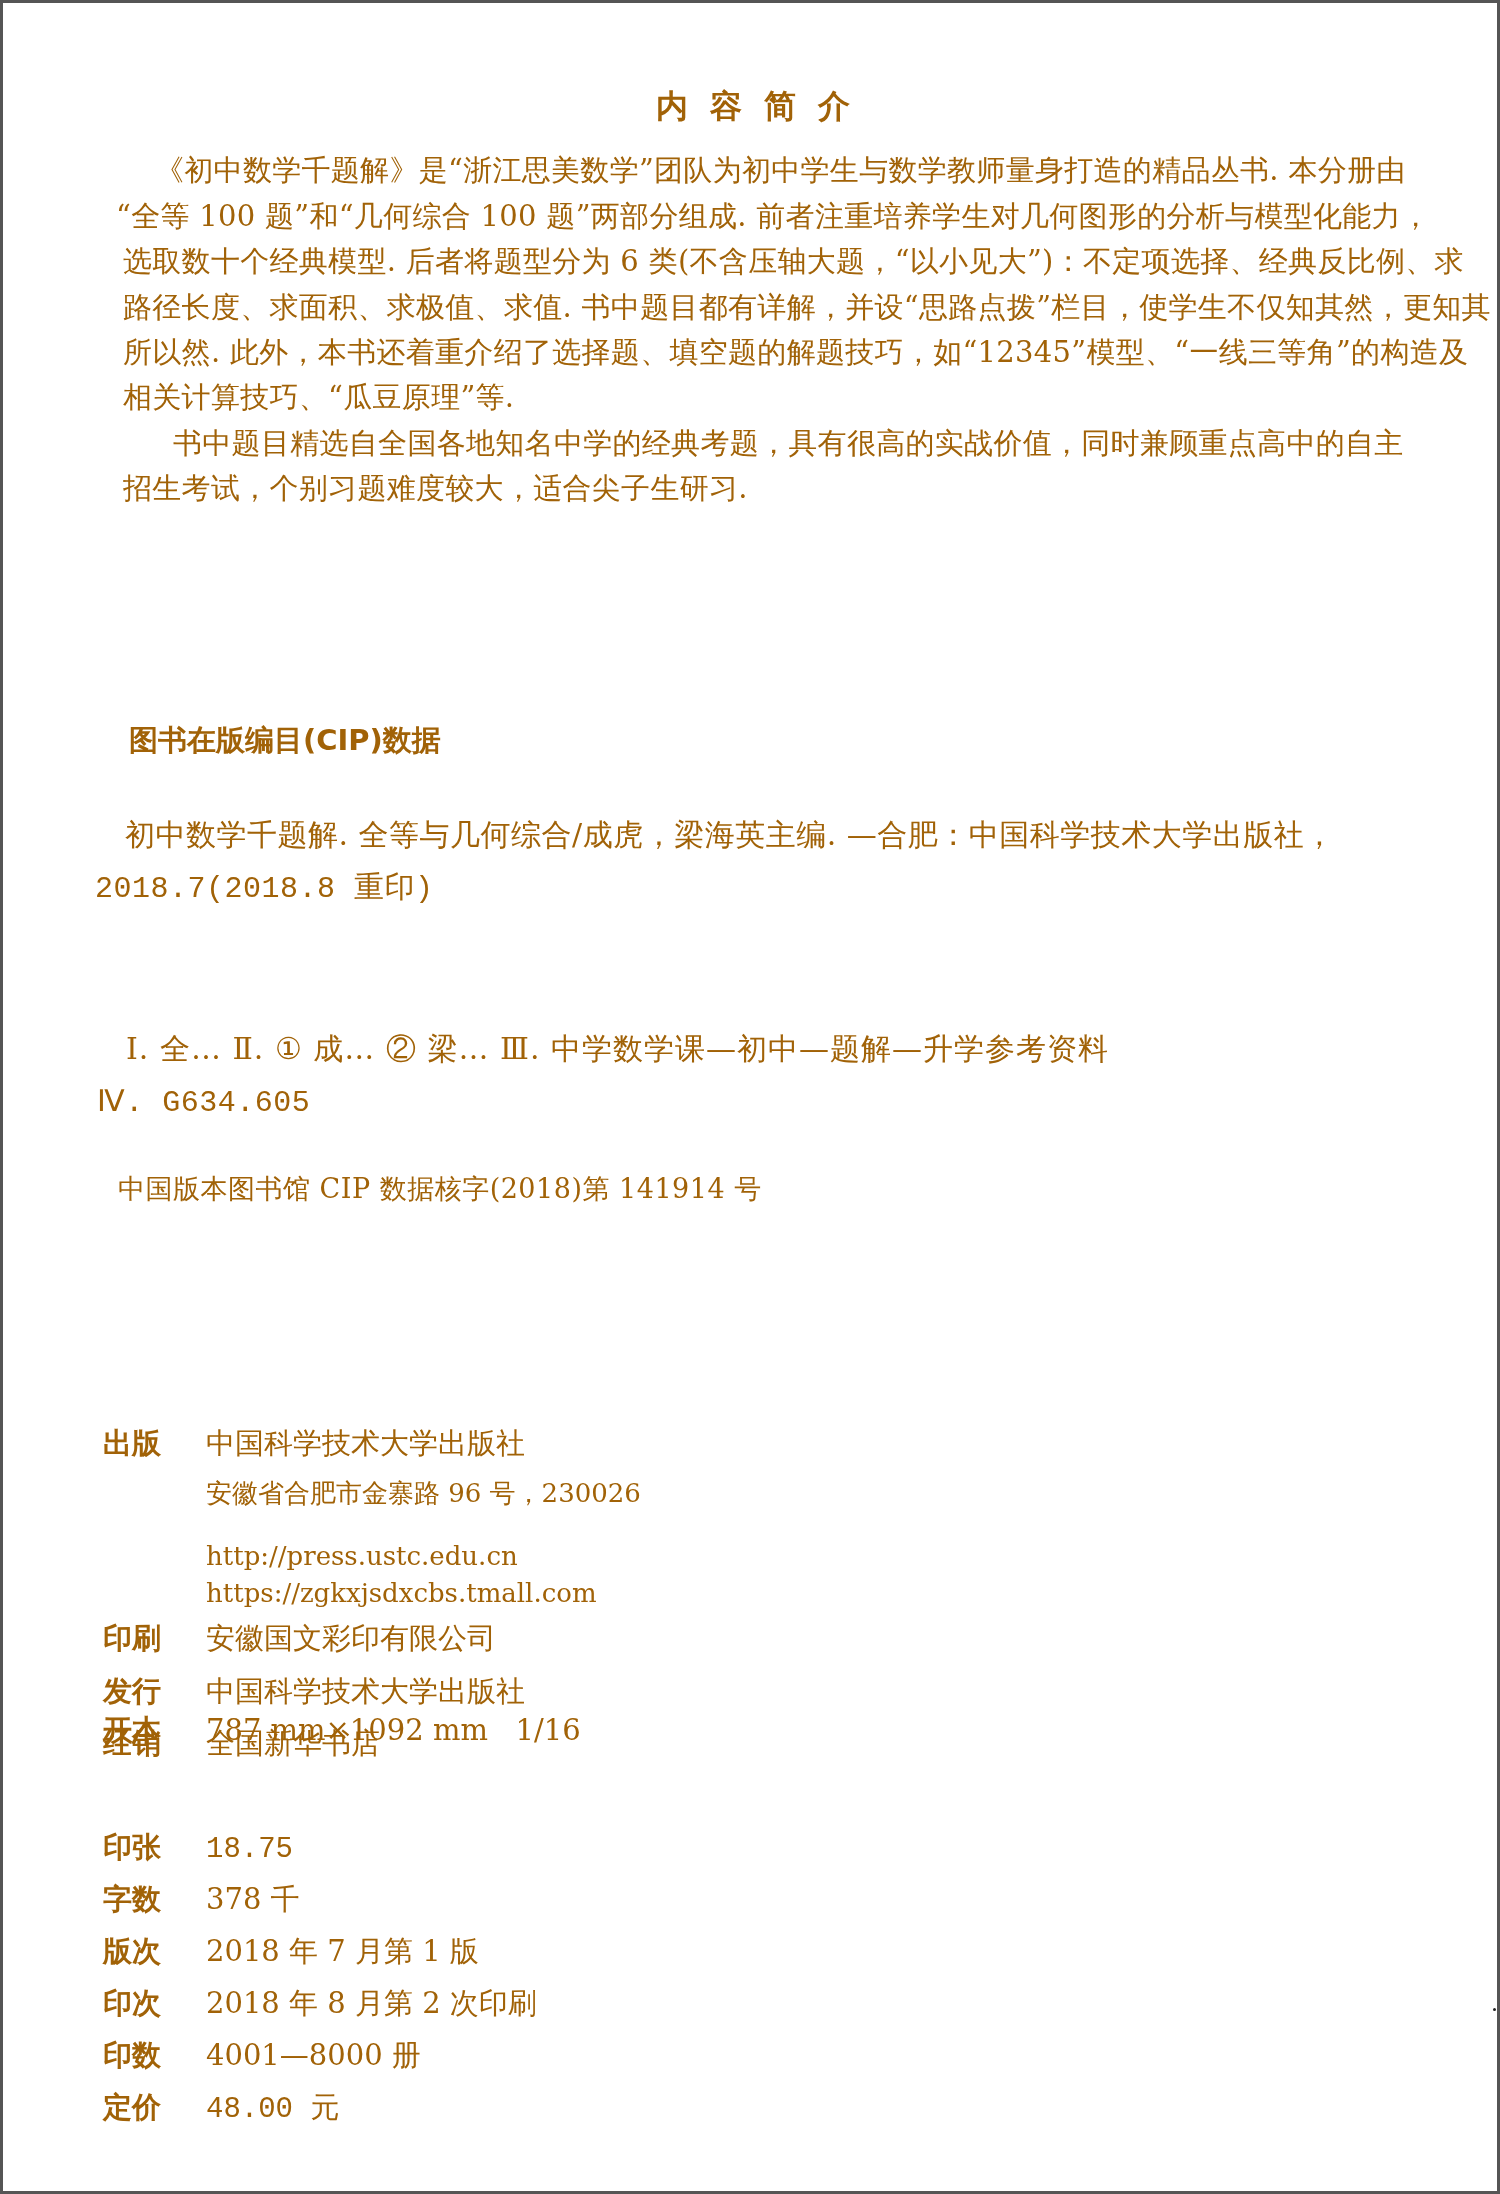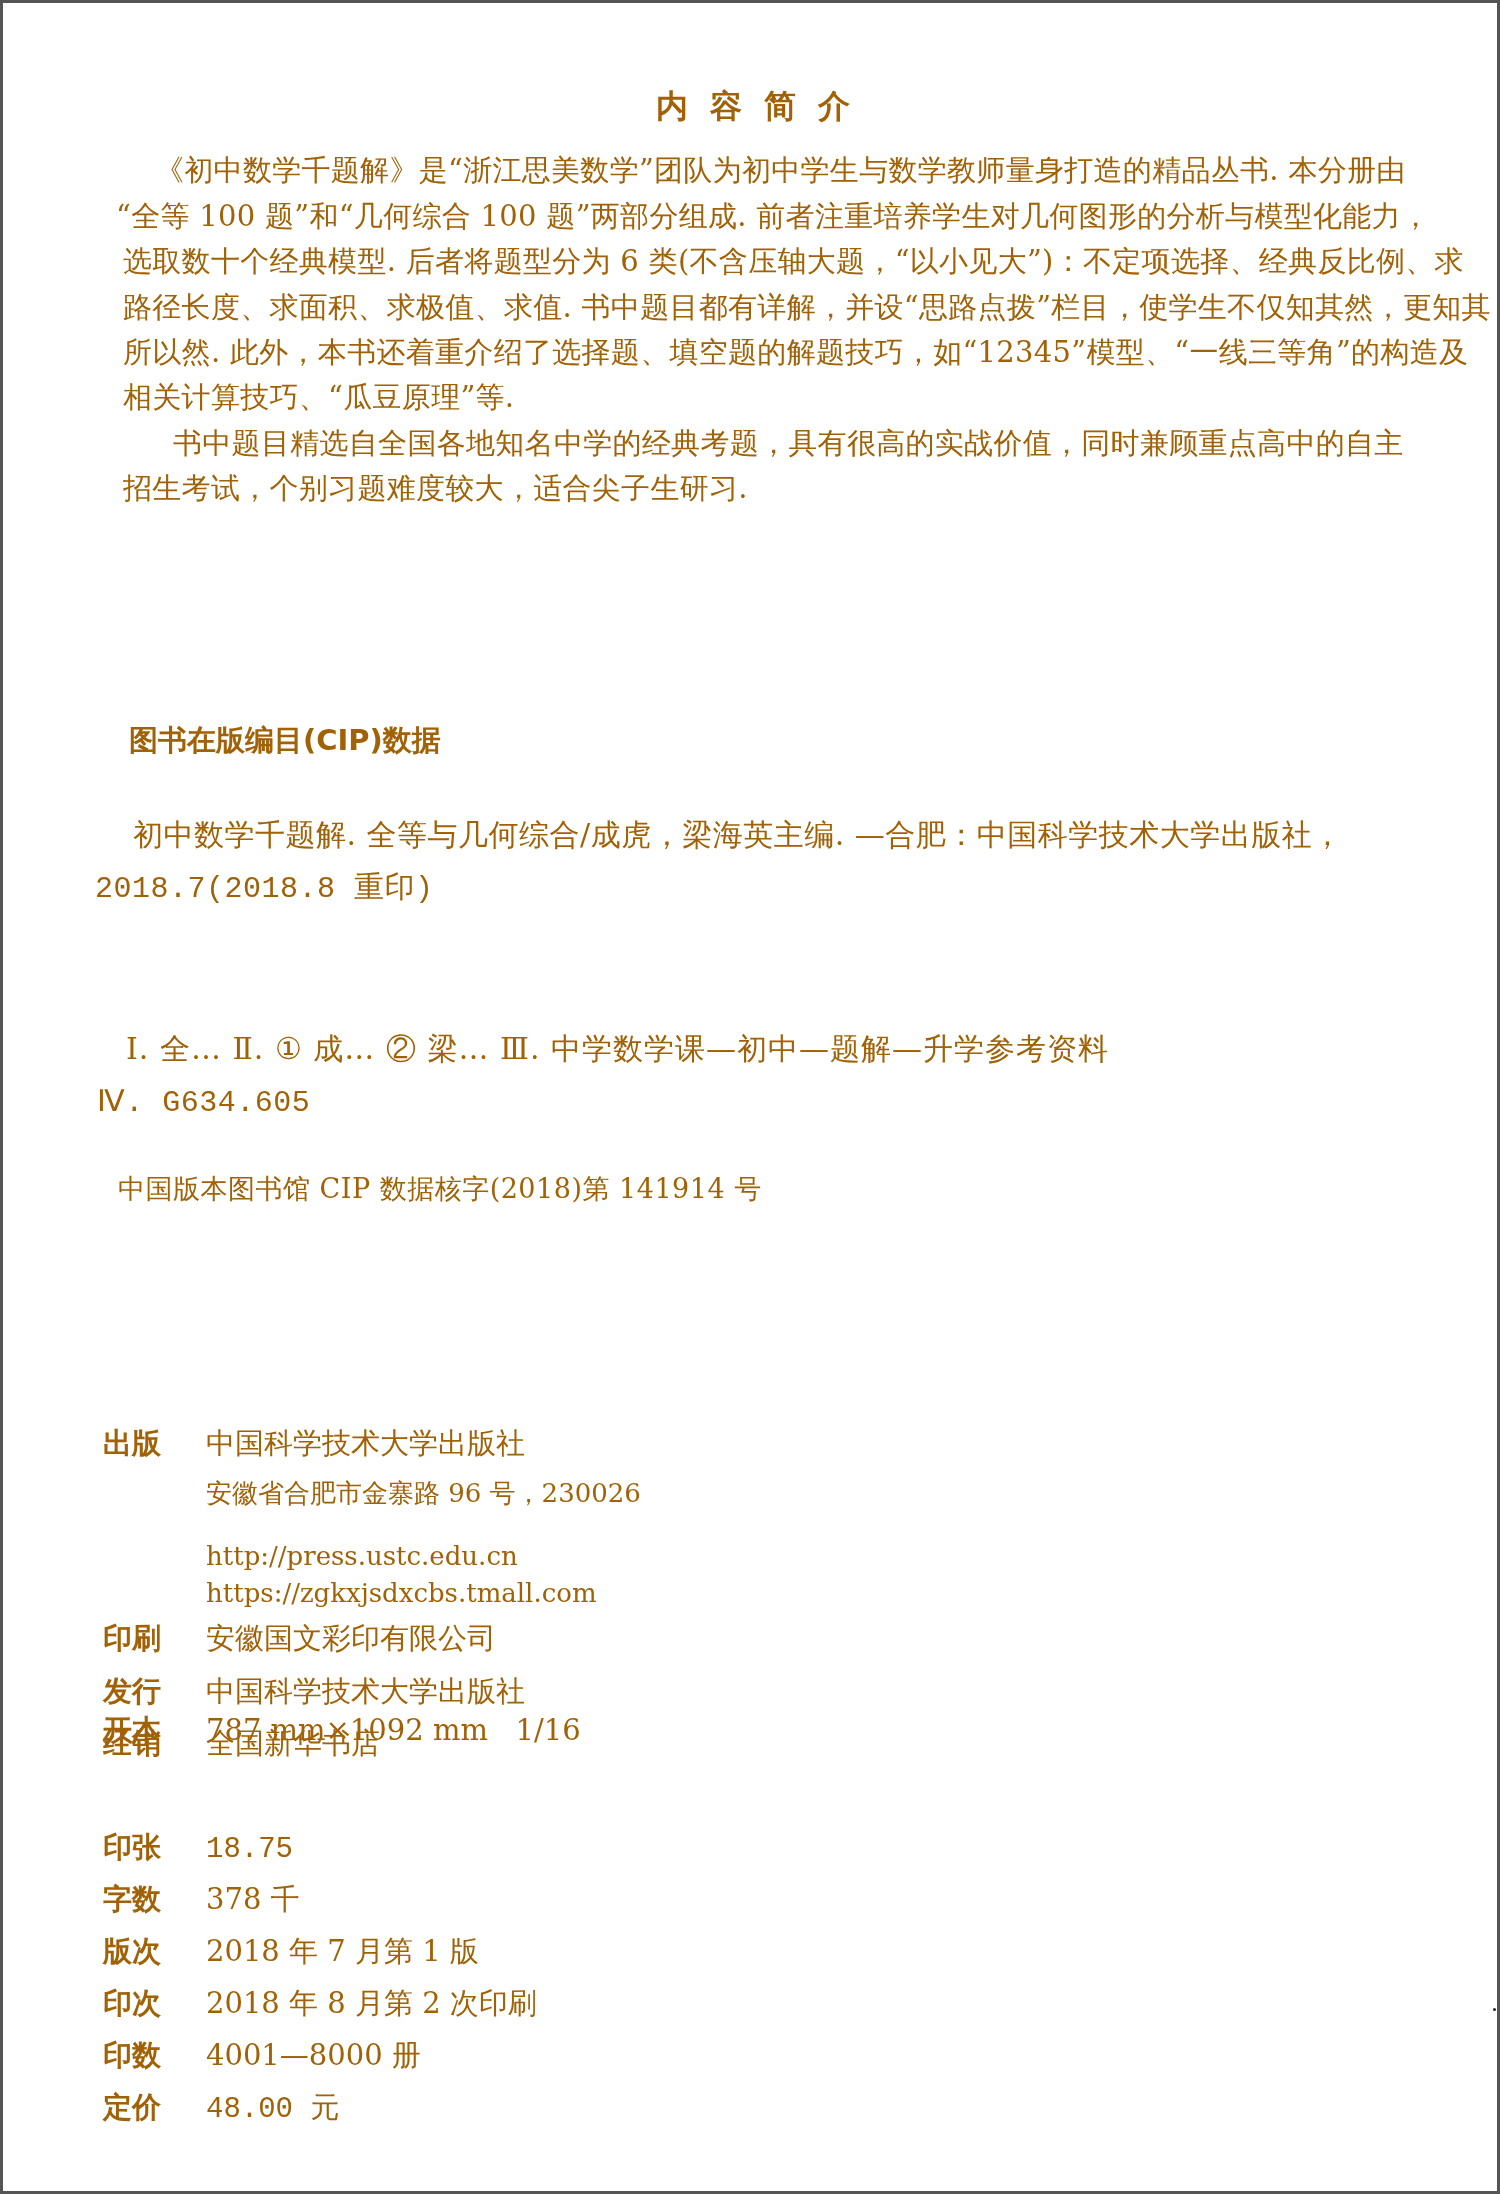--- a/index.html
+++ b/index.html
@@ -54,21 +54,21 @@
   <div class="abs para-line" style="left:113px; top:196px;">“全等 100 题”和“几何综合 100 题”两部分组成. 前者注重培养学生对几何图形的分析与模型化能力，</div>
   <div class="abs para-line" style="left:120px; top:241px;">选取数十个经典模型. 后者将题型分为 6 类(不含压轴大题，“以小见大”)：不定项选择、经典反比例、求</div>
   <div class="abs para-line" style="left:120px; top:287px;">路径长度、求面积、求极值、求值. 书中题目都有详解，并设“思路点拨”栏目，使学生不仅知其然，更知其</div>
   <div class="abs para-line" style="left:120px; top:332px;">所以然. 此外，本书还着重介绍了选择题、填空题的解题技巧，如“12345”模型、“一线三等角”的构造及</div>
   <div class="abs para-line" style="left:170px; top:423px;">书中题目精选自全国各地知名中学的经典考题，具有很高的实战价值，同时兼顾重点高中的自主</div>
   <div class="abs para-line" style="left:120px; top:377px;">相关计算技巧、“瓜豆原理”等.</div>
   <div class="abs para-line" style="left:120px; top:468px;">招生考试，个别习题难度较大，适合尖子生研习.</div>
 
   <div class="abs cip-heading">图书在版编目(CIP)数据</div>
 
-  <div class="abs cip-line" style="left:130px; top:814px;text-align:right;">初中数学千题解. 全等与几何综合/成虎，梁海英主编. —合肥：中国科学技术大学出版社，</div>
+  <div class="abs cip-line" style="left:122px; top:814px;text-align:right;">初中数学千题解. 全等与几何综合/成虎，梁海英主编. —合肥：中国科学技术大学出版社，</div>
   <div class="abs cip-line mono" style="left:92px; top:868px;">2018.7(2018.8 重印)</div>
 
   <div class="abs cip-line" style="left:123px; top:1028px; letter-spacing:1px;">Ⅰ. 全…   Ⅱ. ① 成… ② 梁…   Ⅲ. 中学数学课—初中—题解—升学参考资料</div>
   <div class="abs cip-line mono" style="left:94px; top:1082px;">Ⅳ. G634.605</div>
 
   <div class="abs cip-line" style="left:115px; top:1168px; font-size:27px;">中国版本图书馆 CIP 数据核字(2018)第 141914 号</div>
 
   <div class="abs pub-row" style="top:1422px;">
     <span class="pub-label">出版</span><span class="pub-value">中国科学技术大学出版社</span>
   </div>

